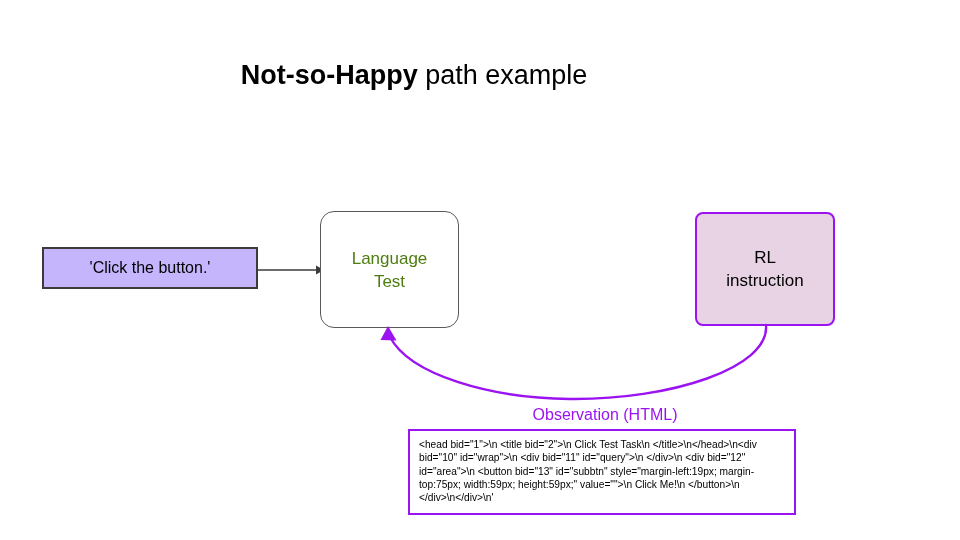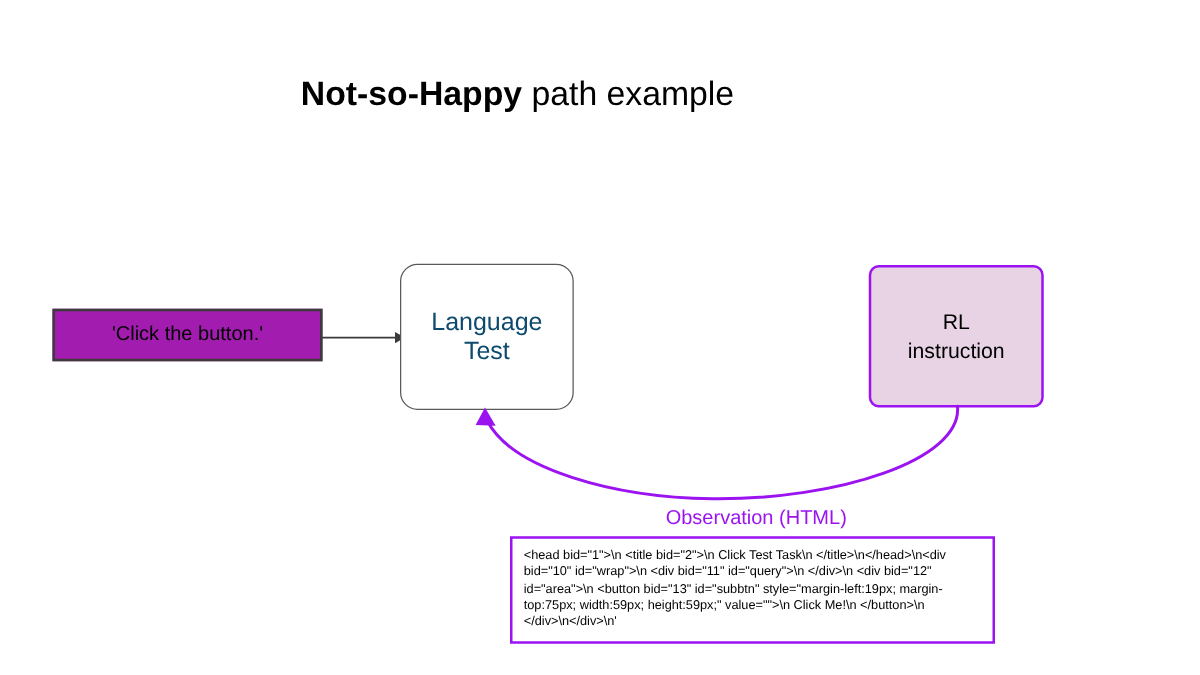--- a/index.html
+++ b/index.html
@@ -55,21 +55,21 @@
 
   
   #instruction-box {
     position: absolute;
     left: 42px;
     top: 247px;
     width: 216px;
     height: 42px;
     box-sizing: border-box;
     border: 2px solid #3b3b3b;
-    background: #a21caf;
+    background: #c4b5fd;
     display: flex;
     align-items: center;
     justify-content: center;
   }
   #instruction-box .txt {
     font-size: 16px;
     line-height: 20px;
     color: #000000;
     white-space: nowrap;
   }
@@ -92,24 +92,24 @@
     height: 117px;
     box-sizing: border-box;
     border: 1.6px solid #595959;
     border-radius: 14px;
     background: #ffffff;
     display: flex;
     align-items: center;
     justify-content: center;
   }
   #lm-box .txt {
-    font-size: 20px;
+    font-size: 17px;
     line-height: 23px;
     text-align: center;
-    color: #0c4a6e;
+    color: #4d7c0f;
   }
 
   
   #rl-box {
     position: absolute;
     left: 695px;
     top: 212px;
     width: 140px;
     height: 114px;
     box-sizing: border-box;

